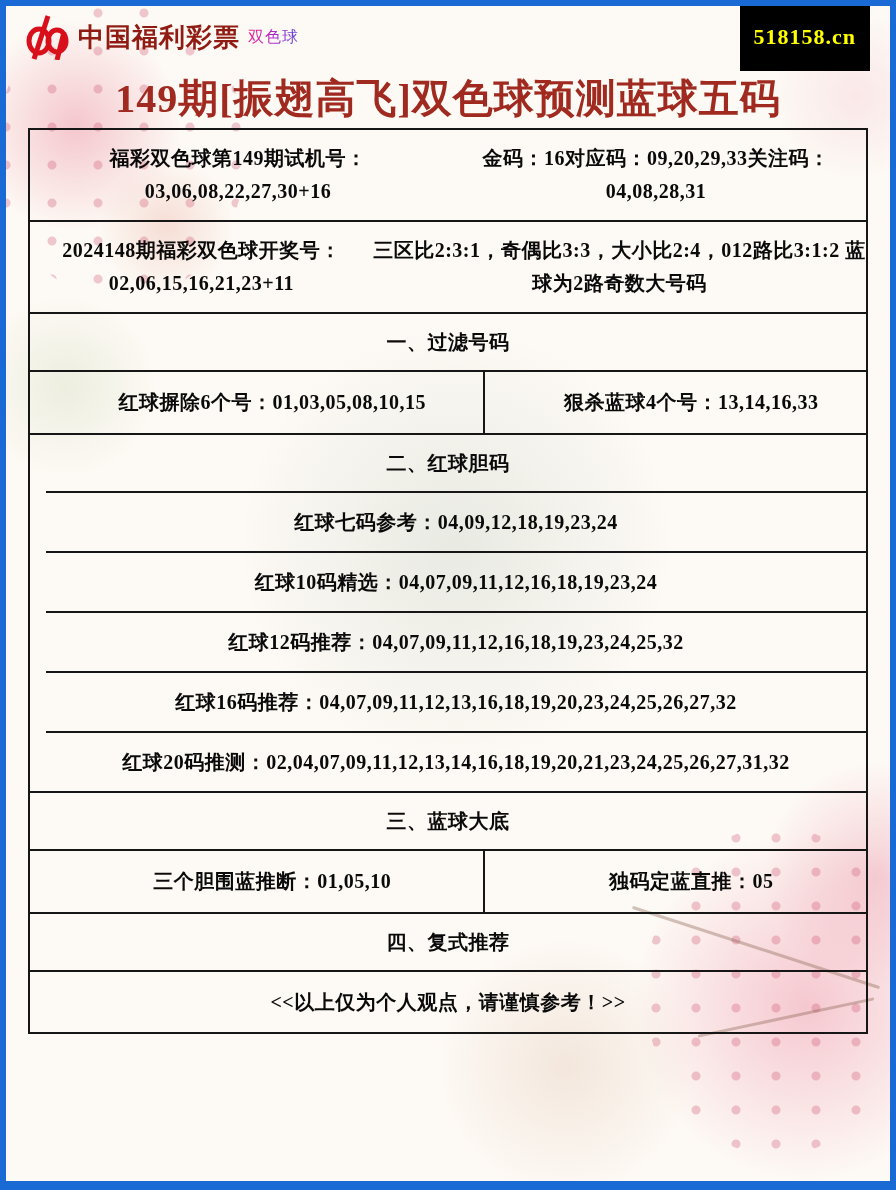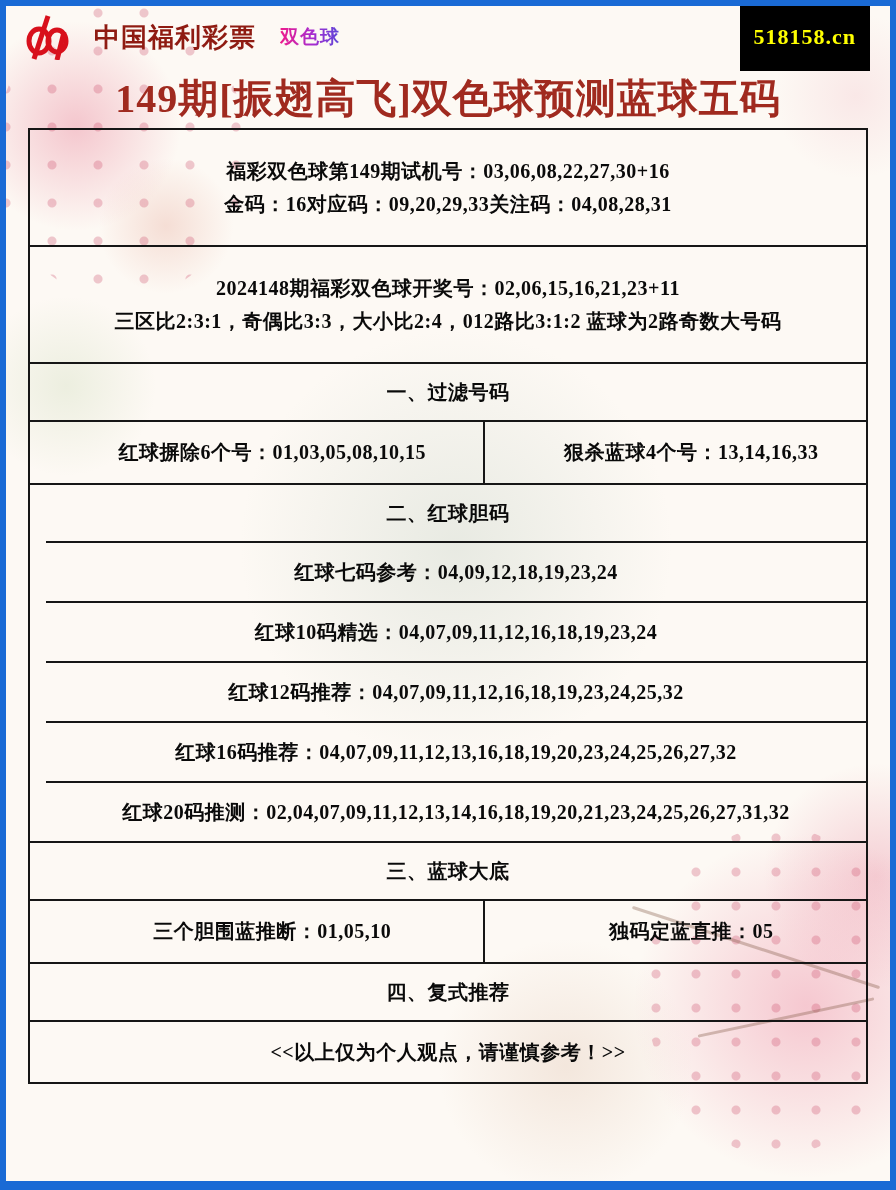--- a/index.html
+++ b/index.html
@@ -24,36 +24,36 @@
   .dots.tl{left:-10px;top:-5px;width:250px;height:300px;}
   .dots.br{left:640px;top:820px;width:260px;height:330px;background-size:40px 34px;}
   .branch{position:absolute;z-index:0;background:rgba(130,90,70,.35);height:3px;border-radius:2px;}
   .b1{width:260px;left:620px;top:940px;transform:rotate(18deg);}
   .b2{width:180px;left:690px;top:1010px;transform:rotate(-12deg);}
 
   .content{position:relative;z-index:1;height:100%;}
 
   
   .hdr{display:flex;align-items:center;justify-content:space-between;height:58px;padding:2px 14px 0 18px;}
-  .logo{display:flex;align-items:center;gap:24px;}
+  .logo{display:flex;align-items:center;gap:8px;}
   .logo-name{font-family:"Liberation Sans","DejaVu Sans",sans-serif;font-weight:bold;font-size:26px;color:#8f1b12;letter-spacing:1px;}
-  .logo-brand{font-family:"Liberation Sans","DejaVu Sans",sans-serif;font-weight:bold;font-size:19px;letter-spacing:1px;
+  .logo-brand{font-family:"Liberation Sans","DejaVu Sans",sans-serif;font-weight:normal;font-size:16px;letter-spacing:1px;
     background:linear-gradient(90deg,#ee1c8d 0%,#a52bd0 55%,#5b48d8 100%);
     -webkit-background-clip:text;background-clip:text;color:transparent;}
   .badge{background:#000;color:#ffff00;font-weight:bold;font-size:22px;padding:21px 14px;letter-spacing:1px;margin-right:6px;}
 
   
   .title{margin:4px 0 0 0;text-align:center;font-size:40px;font-weight:bold;color:#a02a1f;letter-spacing:1px;line-height:58px;}
 
   
   .grid{width:836px;margin:0 auto;border:2px solid #161616;}
   .row{border-top:2px solid #161616;display:flex;align-items:center;justify-content:center;
        text-align:center;font-size:20px;font-weight:bold;color:#0a0a0a;letter-spacing:.5px;}
   .row:first-child{border-top:none;}
-  .row.double{height:115px;flex-direction:column;line-height:33px;}
+  .row.double{height:90px;line-height:33px;}
   .row.section{height:56px;}
   .row.single{height:58px;margin-left:16px;}
   .row.twocol{height:61px;padding:0;align-items:stretch;}
   .row.twocol .cell{flex:0 0 50.3%;display:flex;align-items:center;justify-content:center;padding-left:32px;}
   .row.twocol .cell.right{flex:1 1 auto;border-left:2px solid #161616;}
   .row.disclaimer{height:60px;}
 </style>
 </head>
 <body>
 

